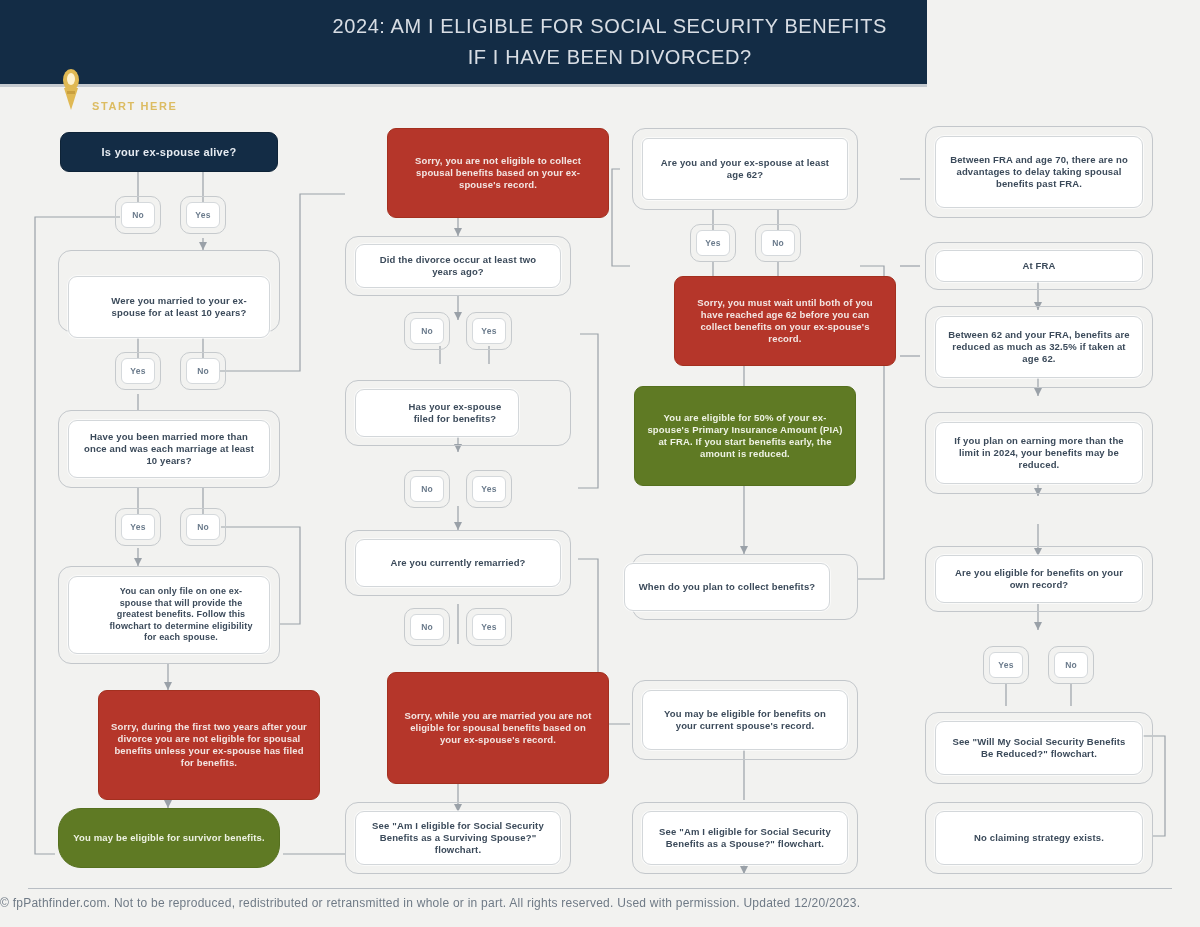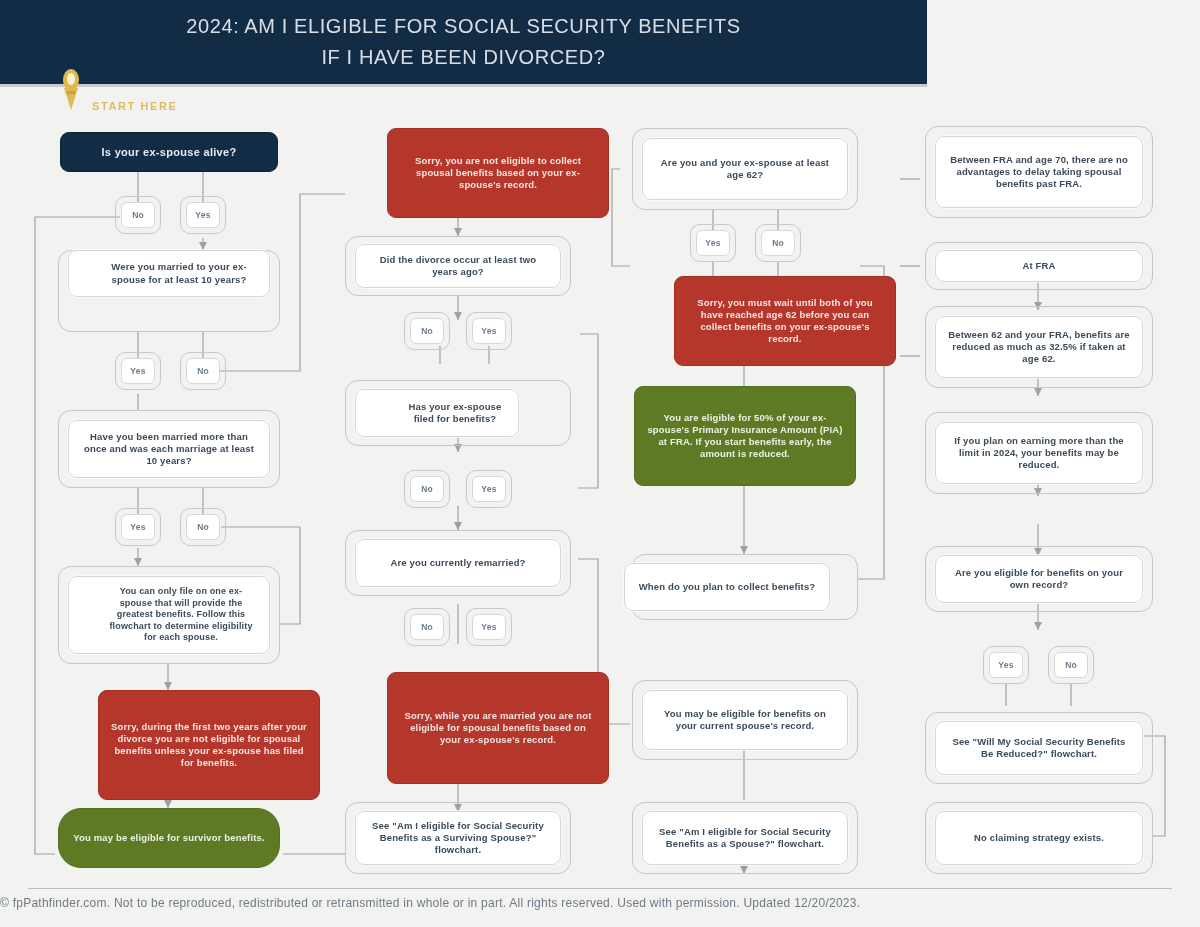--- a/index.html
+++ b/index.html
@@ -10,21 +10,21 @@
     position:relative;
     overflow:hidden;
     color:#1f2d3d;
   }
 
   
   .header{
     position:absolute;left:0;top:0;width:927px;height:84px;
     background:#132c45;
     box-shadow:0 3px 0 rgba(160,170,180,.55);
-    display:flex;align-items:center;justify-content:center;
+    display:flex;align-items:center;justify-content:flex-end;
   }
   .header-title{
     color:#e9edf2;
     font-size:20px;letter-spacing:.6px;line-height:1.55;
     text-align:center;font-weight:400;
     text-transform:uppercase;
     padding:0 40px;
     opacity:.92;
   }
   .header-strip{
@@ -222,21 +222,21 @@
   <div class="pill-frame" style="left:115px;top:112px;"></div>
   <div class="pill" style="left:121px;top:118px;">
     <span>No</span>
   </div>
   <div class="pill-frame" style="left:180px;top:112px;"></div>
   <div class="pill" style="left:186px;top:118px;">
     <span>Yes</span>
   </div>
 
   <div class="frame" style="left:58px;top:166px;width:222px;height:82px;"></div>
-  <div class="node q" style="left:68px;top:166px;width:202px;height:47px;padding-left:32px;">
+  <div class="node q" style="left:68px;top:192px;width:202px;height:62px;padding-left:32px;">
     <span class="txt">Were you married to your ex-spouse for at least 10 years?</span>
   </div>
 
   <div class="pill-frame" style="left:115px;top:268px;"></div>
   <div class="pill" style="left:121px;top:274px;">
     <span>Yes</span>
   </div>
   <div class="pill-frame" style="left:180px;top:268px;"></div>
   <div class="pill" style="left:186px;top:274px;">
     <span>No</span>
@@ -318,21 +318,21 @@
   <div class="node stop" style="left:347px;top:588px;width:222px;height:112px;">
     <span class="txt">Sorry, while you are married you are not eligible for spousal benefits based on your ex-spouse's record.</span>
   </div>
 
   <div class="frame" style="left:345px;top:718px;width:226px;height:72px;"></div>
   <div class="node q" style="left:355px;top:727px;width:206px;height:54px;">
     <span class="txt">See "Am I eligible for Social Security Benefits as a Surviving Spouse?" flowchart.</span>
   </div>
 
   <div class="frame" style="left:632px;top:44px;width:226px;height:82px;"></div>
-  <div class="node q" style="left:642px;top:54px;width:206px;height:62px;">
+  <div class="node q" style="left:642px;top:54px;width:206px;height:62px;border-radius:6px;">
     <span class="txt">Are you and your ex-spouse at least age 62?</span>
   </div>
 
   <div class="pill-frame" style="left:690px;top:140px;"></div>
   <div class="pill" style="left:696px;top:146px;">
     <span>Yes</span>
   </div>
   <div class="pill-frame" style="left:755px;top:140px;"></div>
   <div class="pill" style="left:761px;top:146px;">
     <span>No</span>

